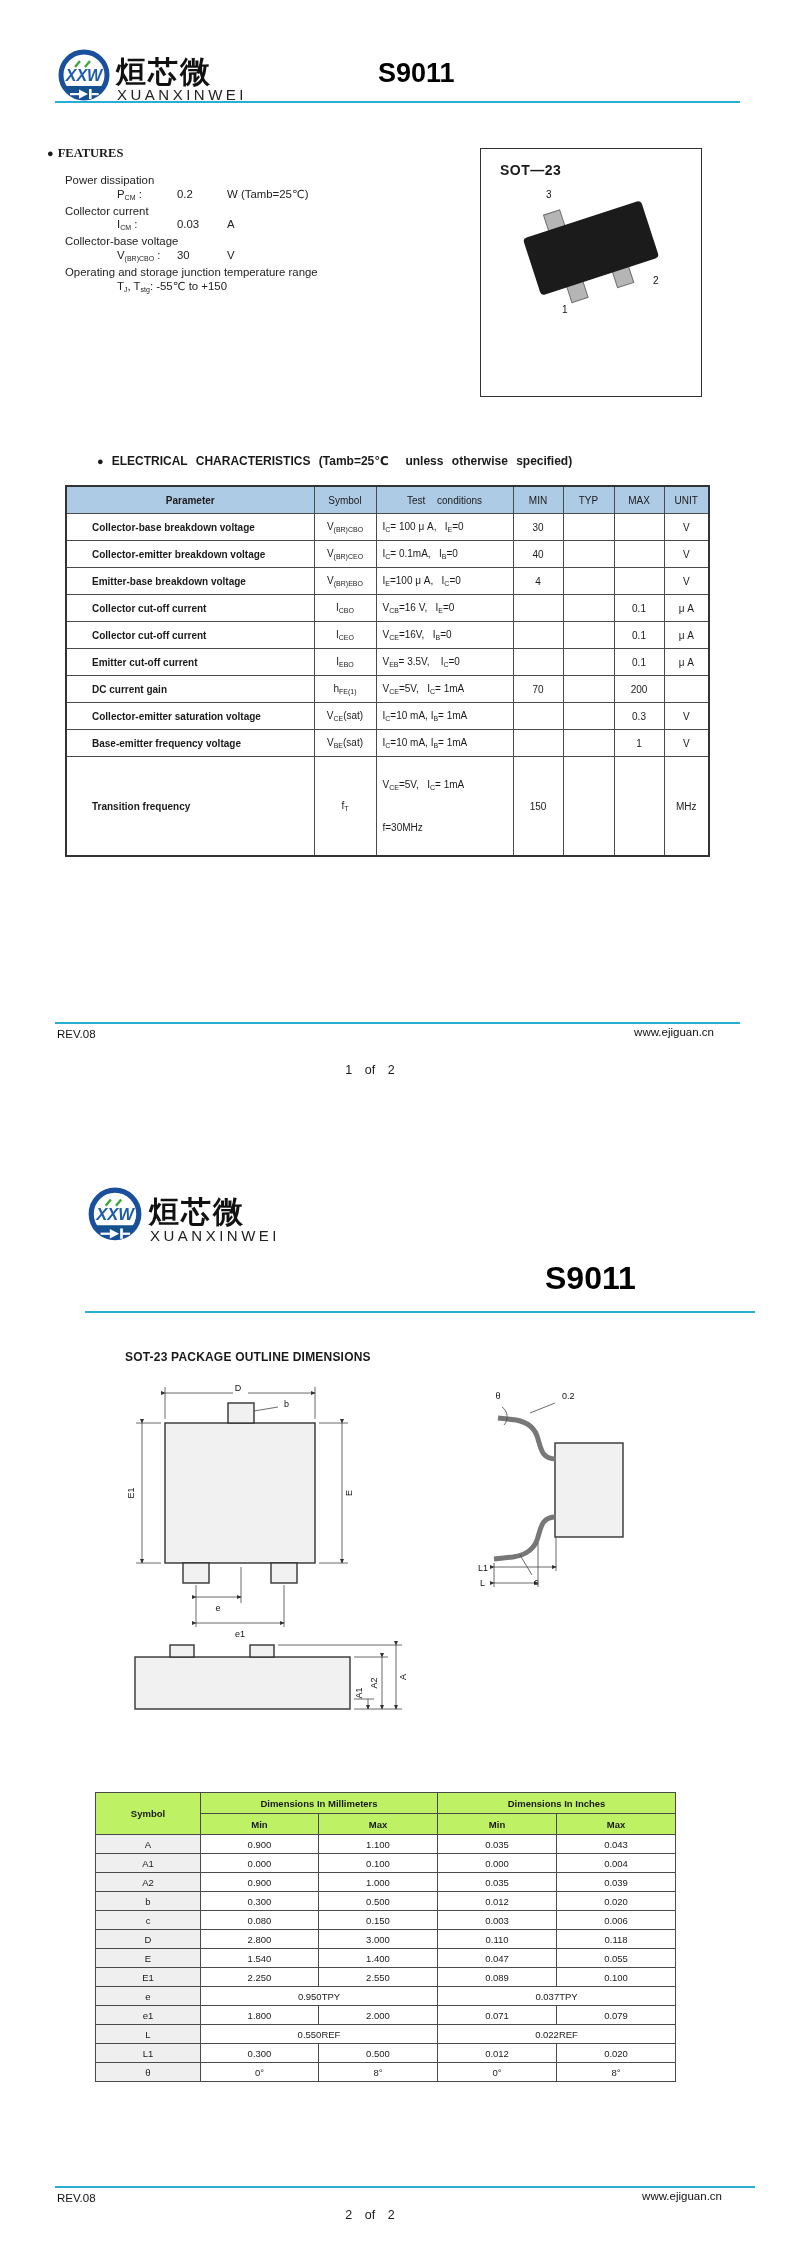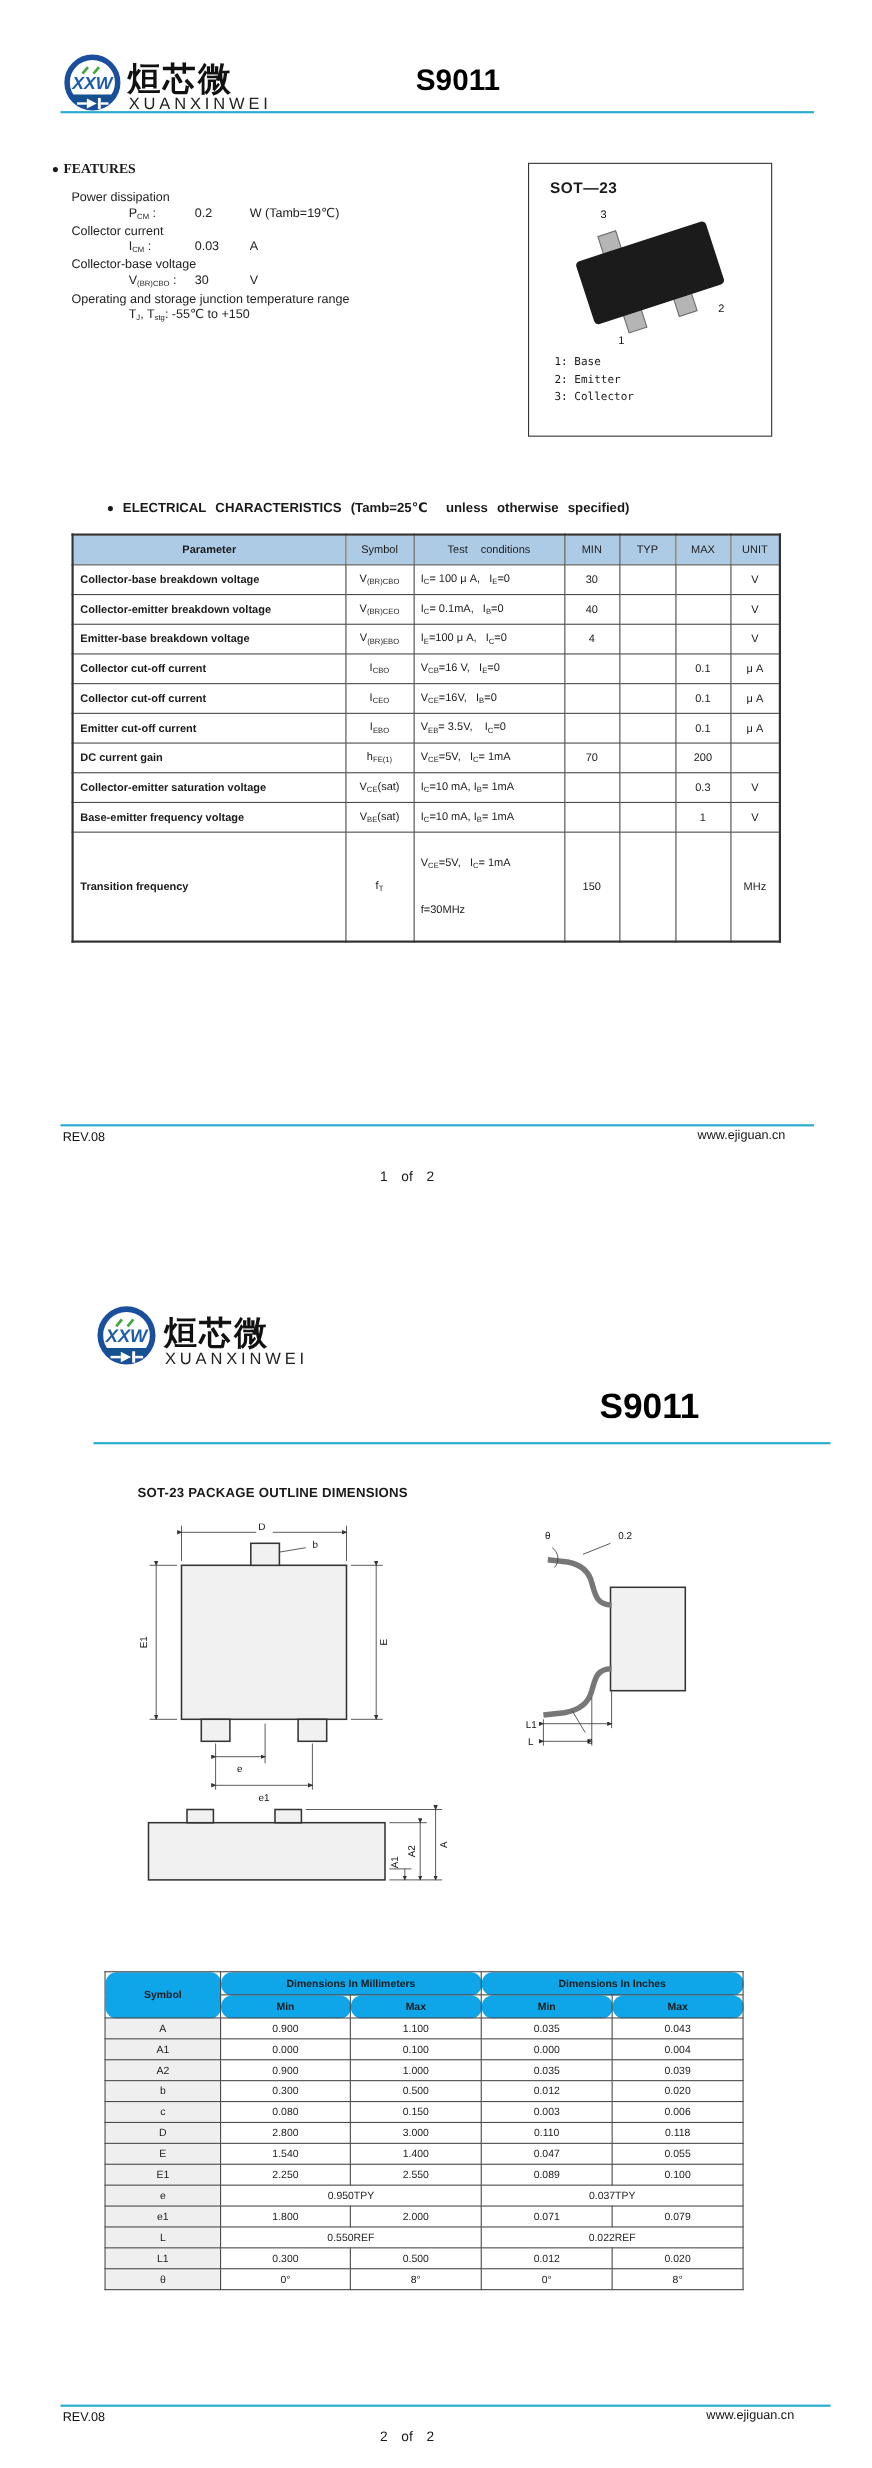--- a/index.html
+++ b/index.html
@@ -30,36 +30,36 @@
 
   
   .elec-head{font-size:12px;font-weight:bold;word-spacing:5px;white-space:pre;}
   .elec-head .bullet{font-size:11px;margin-right:8px;}
   table.elec{border-collapse:collapse;table-layout:fixed;width:643px;font-size:10px;border:2px solid #333;}
   .elec th,.elec td{border:1px solid #4a4a4a;padding:0 3px;overflow:hidden;}
   .elec thead th{background:#aecbe6;height:26px;font-weight:normal;}
   .elec thead th.ph{font-weight:bold;}
   .elec thead th.tc{word-spacing:9px;}
   .elec td{height:26px;}
-  .elec td.p{font-weight:bold;text-align:left;padding-left:6px;}
+  .elec td.p{font-weight:bold;text-align:left;padding-left:25px;}
   .elec td.c{text-align:center;}
   .elec td.cond{text-align:left;padding-left:6px;white-space:pre-wrap;}
   .elec tr.tall td{height:48px;}
   .cond2{margin-top:9px;}
 
   
   .foot-rev{font-size:11.5px;color:#111;}
   .foot-site{font-size:11.5px;color:#111;}
   .pageno{font-size:12.5px;word-spacing:9px;}
 
   
   .outline-head{font-size:12px;font-weight:bold;letter-spacing:0.2px;}
   table.dims{border-collapse:collapse;table-layout:fixed;width:580px;font-size:9.5px;border:1.5px solid #333;}
   .dims th,.dims td{border:1px solid #4a4a4a;text-align:center;padding:0;}
-  .dims thead th{background:#0ea5e9;height:20px;font-weight:bold;border-radius:10px;}
+  .dims thead th{background:#bef264;height:20px;font-weight:bold;}
   .dims td{height:18px;background:#fff;}
   .dims td.sy{background:#efefef;}
 
   svg text{font-family:"Liberation Sans","DejaVu Sans",sans-serif;}
   .dimtxt{font-size:9px;fill:#111;}
 </style>
 </head>
 <body>
 
 <div id="canvas">
@@ -83,21 +83,21 @@
     <div class="abs brand-en" style="left:117px;top:86px;">XUANXINWEI</div>
     <div class="abs partno" style="left:378px;top:58px;font-size:27px;">S9011</div>
     <div class="abs rule" style="left:55px;top:101px;width:685px;"></div>
 
     <div class="abs" style="left:47px;top:146px;width:440px;">
       <div class="sec-head">
         <span class="bullet">●</span><span>FEATURES</span>
       </div>
       <div class="feat-rows">
         <div class="f-name">Power dissipation</div>
-        <div class="f-detail"><span class="f-sym">P<sub>CM</sub> :</span><span class="f-val">0.2</span><span>W (Tamb=19℃)</span></div>
+        <div class="f-detail"><span class="f-sym">P<sub>CM</sub> :</span><span class="f-val">0.2</span><span>W (Tamb=25℃)</span></div>
         <div class="f-name">Collector current</div>
         <div class="f-detail"><span class="f-sym">I<sub>CM</sub> :</span><span class="f-val">0.03</span><span>A</span></div>
         <div class="f-name">Collector-base voltage</div>
         <div class="f-detail"><span class="f-sym">V<sub>(BR)CBO</sub> :</span><span class="f-val">30</span><span>V</span></div>
         <div class="f-name">Operating and storage junction temperature range</div>
         <div class="f-detail"><span>T<sub>J</sub>, T<sub>stg</sub>: -55℃ to +150</span></div>
       </div>
     </div>
 
     <div class="abs pkgbox" style="left:480px;top:148px;width:220px;height:247px;">
@@ -106,25 +106,20 @@
         <g transform="rotate(-18 95 68)">
           <rect x="60" y="22" width="17" height="18" fill="#b5b5b5" stroke="#6d6d6d"></rect>
           <rect x="108" y="96" width="17" height="18" fill="#b5b5b5" stroke="#6d6d6d"></rect>
           <rect x="60" y="96" width="17" height="18" fill="#b5b5b5" stroke="#6d6d6d"></rect>
           <rect x="33" y="38" width="124" height="60" rx="4" fill="#1b1b1b"></rect>
         </g>
         <text x="50" y="18" font-size="10" fill="#111">3</text>
         <text x="157" y="104" font-size="10" fill="#111">2</text>
         <text x="66" y="133" font-size="10" fill="#111">1</text>
       </svg>
-      <div class="pkg-legend" style="margin-top:6px;">
-        <div>1: Base</div>
-        <div>2: Emitter</div>
-        <div>3: Collector</div>
-      </div>
     </div>
 
     <div class="abs elec-head" style="left:47px;top:440px;">
       <span class="bullet">●</span><span>ELECTRICAL CHARACTERISTICS (Tamb=25℃  unless otherwise specified)</span>
     </div>
 
     <table class="elec abs" style="left:65px;top:460px;margin-top:25px;">
       <colgroup>
           <col style="width:248px">
           <col style="width:62px">

